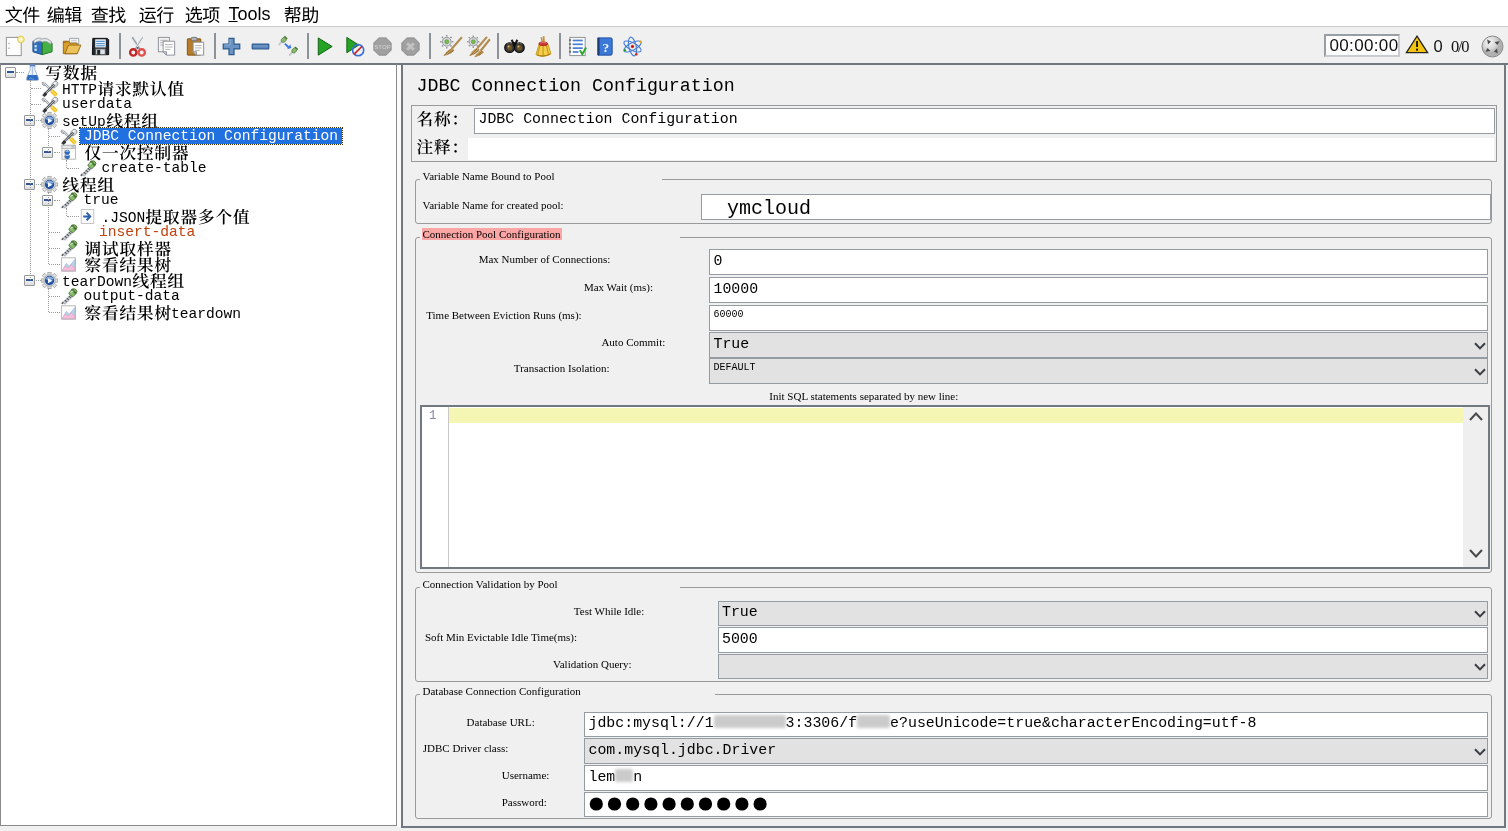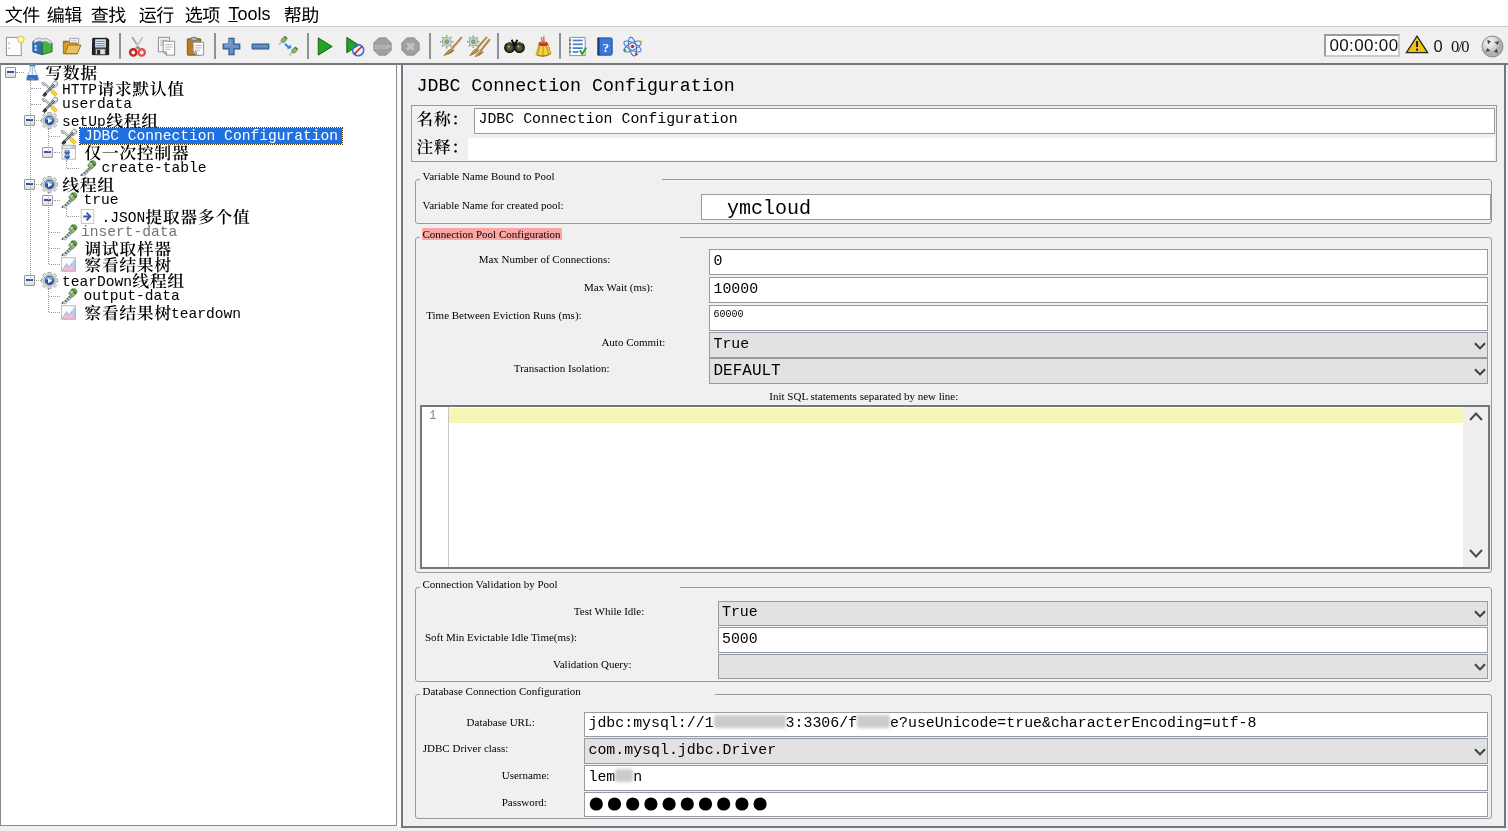--- a/index.html
+++ b/index.html
@@ -414,21 +414,21 @@
     </svg></div>
 <div style="position:absolute;left:48.5px;top:231.5px;width:11.0px;height:0;border-top:1px dotted #9a9a9a"></div>
 <svg style="position:absolute;left:59.5px;top:223.5px" width="17" height="17" viewBox="0 0 17 17">
     <path d="M1.8 16 q-0.8-0.6 0-1.4 L3 13.2 l1.4 1.4 -1.6 1.4 q-0.6 0.4-1 0 Z" fill="#5a5e64"></path>
     <path d="M3.2 14.6 L10.4 7.4 l1.8 1.8 L5 16.2 Z" fill="#d2d6da" stroke="#8a8f96" stroke-width="0.7"></path>
     <path d="M4.8 12 l1.9 1.9 M6.8 10 l1.9 1.9 M8.8 8 l1.9 1.9" stroke="#55595f" stroke-width="1.2"></path>
     <path d="M9.4 6.2 q-1-1 0-2 l2.6-2.6 q2.2-1.8 4 0 q1.8 1.8 0 4 L13.4 8.2 q-1 1-2 0 Z" fill="#85bb6e" stroke="#49732f" stroke-width="0.9"></path>
     <path d="M11.5 1 l4.6 4.6" stroke="#49732f" stroke-width="2"></path>
     <path d="M10.6 4.8 q0.9-1.6 2.7-1.8" stroke="#d4ecc8" stroke-width="1.1" fill="none"></path>
   </svg>
-<div style="position:absolute;left:81px;top:223.5px;height:16px;color:#737373;white-space:nowrap;line-height:16px"><span class="mono">insert-data</span></div>
+<div style="position:absolute;left:99px;top:223.5px;height:16px;color:#c2410c;white-space:nowrap;line-height:16px"><span class="mono">insert-data</span></div>
 <div style="position:absolute;left:48.5px;top:247.5px;width:11.0px;height:0;border-top:1px dotted #9a9a9a"></div>
 <svg style="position:absolute;left:59.5px;top:239.5px" width="17" height="17" viewBox="0 0 17 17">
     <path d="M1.8 16 q-0.8-0.6 0-1.4 L3 13.2 l1.4 1.4 -1.6 1.4 q-0.6 0.4-1 0 Z" fill="#5a5e64"></path>
     <path d="M3.2 14.6 L10.4 7.4 l1.8 1.8 L5 16.2 Z" fill="#d2d6da" stroke="#8a8f96" stroke-width="0.7"></path>
     <path d="M4.8 12 l1.9 1.9 M6.8 10 l1.9 1.9 M8.8 8 l1.9 1.9" stroke="#55595f" stroke-width="1.2"></path>
     <path d="M9.4 6.2 q-1-1 0-2 l2.6-2.6 q2.2-1.8 4 0 q1.8 1.8 0 4 L13.4 8.2 q-1 1-2 0 Z" fill="#85bb6e" stroke="#49732f" stroke-width="0.9"></path>
     <path d="M11.5 1 l4.6 4.6" stroke="#49732f" stroke-width="2"></path>
     <path d="M10.6 4.8 q0.9-1.6 2.7-1.8" stroke="#d4ecc8" stroke-width="1.1" fill="none"></path>
   </svg>
 <div style="position:absolute;left:83.5px;top:239.5px;height:16px;color:#000;white-space:nowrap;line-height:16px"><svg width="87.5" height="17.5" viewBox="0 0 5000 1000" style="vertical-align:-3.2px;">
@@ -540,21 +540,21 @@
 <div style="position:absolute;left:709px;top:305px;width:779px;height:25.5px;background:#fff;border:1px solid #959ba2;box-sizing:border-box"></div>
 <div class="fv" style="left:713.5px;top:308.5px;font-size:10px">60000</div>
 <div class="lbl" style="left:601.4px;top:336px">Auto Commit:</div>
 <div style="position:absolute;left:709px;top:332px;width:779px;height:25.5px;background:#e2e2e2;border:1px solid #959ba2;box-sizing:border-box"></div>
 <div class="fv" style="left:713.5px;top:335.5px;font-size:14.9px">True</div>
 <svg style="position:absolute;left:1473.5px;top:341.5px" width="12" height="8" viewBox="0 0 12 8">
     <path d="M1 1.2 L6 6.4 L11 1.2" fill="none" stroke="#3a3e42" stroke-width="2"></path>
   </svg>
 <div class="lbl" style="left:513.8px;top:362px">Transaction Isolation:</div>
 <div style="position:absolute;left:709px;top:358px;width:779px;height:25.5px;background:#e2e2e2;border:1px solid #959ba2;box-sizing:border-box"></div>
-<div class="fv" style="left:713.5px;top:361.5px;font-size:16px">DEFAULT</div>
+<div class="fv" style="left:713.5px;top:361.5px;font-size:10px">DEFAULT</div>
 <svg style="position:absolute;left:1473.5px;top:367.5px" width="12" height="8" viewBox="0 0 12 8">
     <path d="M1 1.2 L6 6.4 L11 1.2" fill="none" stroke="#3a3e42" stroke-width="2"></path>
   </svg>
 <div class="lbl" style="left:769.3px;top:389.5px">Init SQL statements separated by new line:</div>
 <div style="position:absolute;left:419.5px;top:404.5px;width:1070px;height:164.5px;background:#fff;border:2px solid #717880;box-sizing:border-box"></div>
 <div style="position:absolute;left:448px;top:406.5px;width:1px;height:160.5px;background:#c8c8c8"></div>
 <div style="position:absolute;left:449px;top:407.8px;width:1014px;height:15.7px;background:#f6f6b4"></div>
 <div style="position:absolute;left:429px;top:408.5px;font-family:'Liberation Mono';font-size:12.5px;color:#8888a8">1</div>
 <div style="position:absolute;left:1463px;top:406.5px;width:24.5px;height:160.5px;background:#efefef"></div>
 <svg style="position:absolute;left:1467.5px;top:411px" width="16" height="11" viewBox="0 0 16 11">

